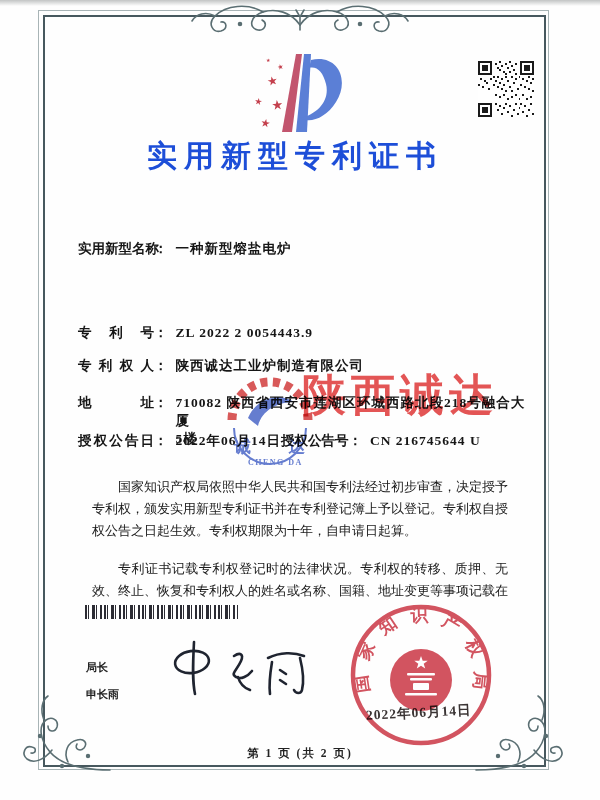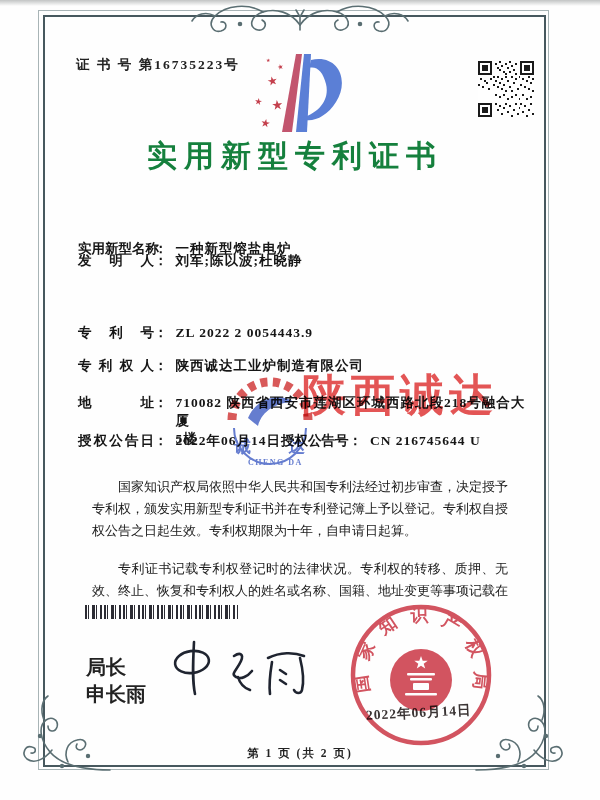--- a/index.html
+++ b/index.html
@@ -15,21 +15,21 @@
     border:2px solid #47585e;}
   .ornament-top{position:absolute;top:0;left:50%;transform:translateX(-50%);}
   .ornament-bl{position:absolute;left:18px;top:672px;}
   .ornament-br{position:absolute;left:472px;top:672px;transform:scaleX(-1);}
 
   .cert-no{position:absolute;left:76px;top:56px;font-size:13.5px;font-weight:bold;
     letter-spacing:2px;color:#222;}
   .qr{position:absolute;left:478px;top:61px;width:56px;height:56px;}
   .cnipa-logo{position:absolute;left:238px;top:48px;}
   .title{position:absolute;left:0;right:10px;top:136px;text-align:center;
-    font-size:30px;font-weight:bold;letter-spacing:7px;color:#15803d;}
+    font-size:30px;font-weight:bold;letter-spacing:7px;color:#1d4ed8;}
 
   .row{position:absolute;left:78px;font-size:13.5px;font-weight:bold;color:#161616;
     white-space:nowrap;}
   .row .lab{display:inline-block;width:76px;text-align:justify;text-align-last:justify;}
   .row .colon{display:inline-block;margin-right:8px;}
   .row .val{letter-spacing:1px;}
   .row-name{top:196px;margin-top:44px;} .row-inventor{top:252px;} .row-patentno{top:288px;margin-top:36px;}
   .row-filing{top:323px;} .row-patentee{top:357px;} .row-address{top:394px;}
   .row-grant{top:432px;}
   .addr-wrap{display:inline-block;vertical-align:top;white-space:normal;width:352px;}
@@ -37,21 +37,21 @@
   .grant2 .lab2{display:inline-block;}
 
   .body-text{position:absolute;left:76px;top:460px;width:448px;font-size:13px;
     line-height:22px;text-align:justify;color:#1a1a1a;}
   .body-text p{margin:16px;text-indent:2em;}
 
   .barcode{position:absolute;left:85px;top:605px;width:153px;height:14px;
     background:repeating-linear-gradient(90deg,#2c2c34 0 2px,#fff 2px 3px,#2c2c34 3px 4px,
       #fff 4px 7px,#2c2c34 7px 10px,#fff 10px 11px,#2c2c34 11px 12px,#fff 12px 15px,
       #2c2c34 15px 17px,#fff 17px 19px);}
-  .signatory{position:absolute;left:86px;top:654px;font-size:20px;font-weight:bold;
+  .signatory{position:absolute;left:86px;top:654px;font-size:11px;font-weight:bold;
     color:#222;line-height:27px;font-family:"Liberation Sans","DejaVu Sans",sans-serif;}
   .signature{position:absolute;left:168px;top:636px;}
 
   .seal{position:absolute;left:348px;top:602px;mix-blend-mode:multiply;opacity:.92;}
   .seal-date{position:absolute;left:366px;top:704px;font-size:13.5px;font-weight:bold;
     color:#3a3434;letter-spacing:1px;transform:rotate(-3deg);mix-blend-mode:multiply;}
 
   .watermark-text{position:absolute;left:302px;top:366px;font-size:44px;font-weight:bold;
     letter-spacing:5px;color:rgba(222,48,48,.82);mix-blend-mode:multiply;
     font-family:Liberation Serif, serif;z-index:6;pointer-events:none;}
@@ -101,21 +101,20 @@
       <path d="M92 98 C66 98 44 94 32 80 C22 68 20 54 28 48 C34 44 41 48 39 55 C37 61 30 60 30 54"></path>
       <path d="M34 78 C26 88 16 92 9 87 C3 82 7 73 14 75 C19 76 18 82 13 81"></path>
       <path d="M50 90 C45 80 50 70 59 68 C66 66 70 71 66 76 C62 80 56 77 59 72"></path>
       <path d="M26 48 C22 38 24 28 30 24"></path>
       <circle cx="22" cy="64" r="1.4" fill="#5a6e72"></circle>
       <circle cx="44" cy="94" r="1.4" fill="#5a6e72"></circle>
       <circle cx="70" cy="84" r="1.4" fill="#5a6e72"></circle>
     </g>
   </svg>
 
-  <div class="cert-no">证 书 号 第16735223号</div>
 
   <svg class="qr" width="56" height="56" viewBox="0 0 29 29" shape-rendering="crispEdges">
     <rect width="29" height="29" fill="#fff"></rect>
     <g fill="#1a1a1a">
       <rect x="0" y="0" width="7" height="7"></rect>
         <rect x="22" y="0" width="7" height="7"></rect>
         <rect x="0" y="22" width="7" height="7"></rect>
       <rect x="1" y="1" width="5" height="5" fill="#fff"></rect>
         <rect x="23" y="1" width="5" height="5" fill="#fff"></rect>
         <rect x="1" y="23" width="5" height="5" fill="#fff"></rect>
@@ -141,23 +140,20 @@
       <text x="40" y="22" font-size="7" transform="rotate(-15 40 22)">★</text>
       <text x="28" y="14" font-size="5">★</text>
     </g>
   </svg>
 
   <div class="title">实用新型专利证书</div>
 
   <div class="row row-name">
     <span class="lab">实用新型名称</span><span class="colon">：</span><span class="val">一种新型熔盐电炉</span>
   </div>
-  <div class="row row-inventor">
-    <span class="lab">发明人</span><span class="colon">：</span><span class="val">刘军;陈以波;杜晓静</span>
-  </div>
   <div class="row row-patentno">
     <span class="lab">专利号</span><span class="colon">：</span><span class="val">ZL 2022 2 0054443.9</span>
   </div>
   <div class="row row-patentee">
     <span class="lab">专利权人</span><span class="colon">：</span><span class="val">陕西诚达工业炉制造有限公司</span>
   </div>
   <div class="row row-address">
     <span class="lab">地址</span><span class="colon">：</span><span class="addr-wrap"><span class="val">710082 陕西省西安市莲湖区环城西路北段218号融合大厦</span><br><span class="val">5楼</span></span>
   </div>
   <div class="row row-grant">

